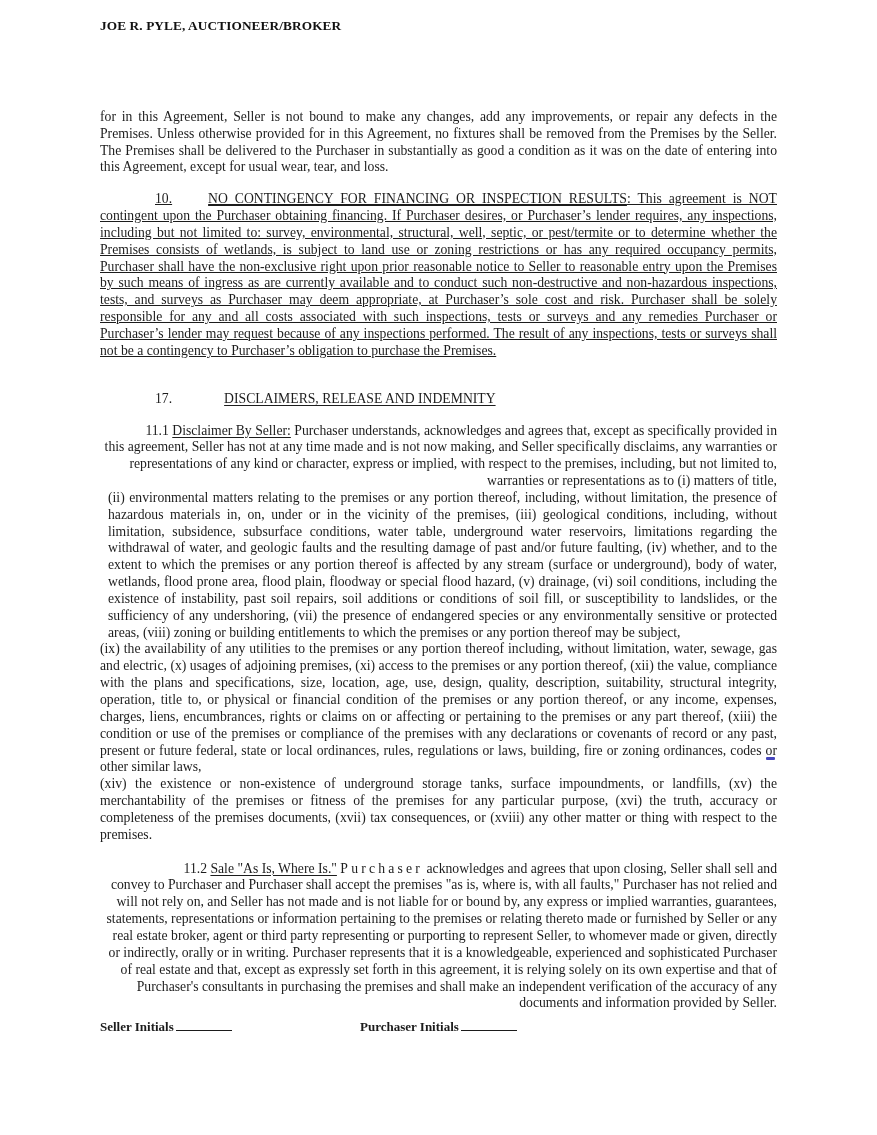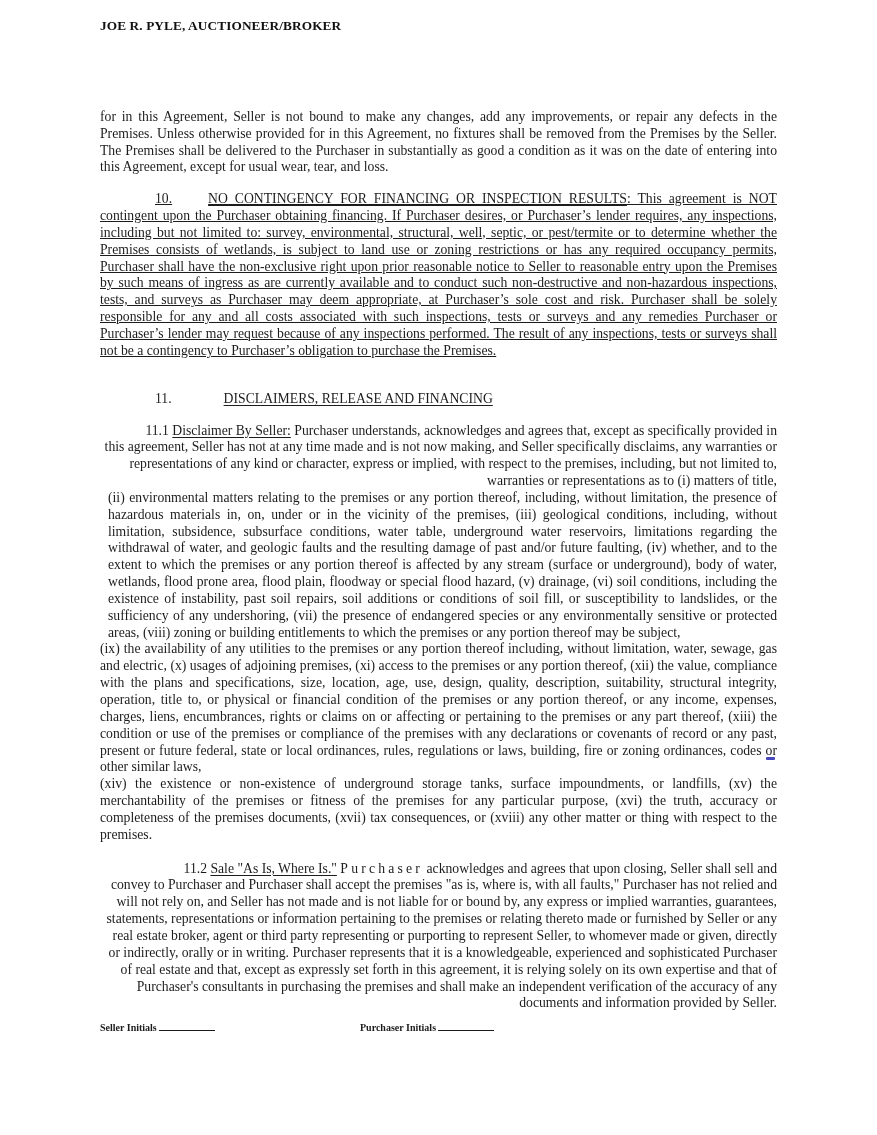--- a/index.html
+++ b/index.html
@@ -32,21 +32,21 @@
   .p-s11-2{margin-top:17px;text-indent:45px;}
   .u{text-decoration:underline;text-underline-offset:2px;}
   .tab-s10{display:inline-block;width:36px;}
   .tab-s11{display:inline-block;width:52px;}
   .spread{letter-spacing:3.2px;}
   .initials-row{
     margin-top:5px;
     display:flex;
     align-items:flex-start;
     font-weight:bold;
-    font-size:10px;
+    font-size:13px;
   }
   .initials-item{white-space:nowrap;}
   .initials-item.first{width:260px;}
   .blank{
     display:inline-block;
     width:56px;height:13px;
     border-bottom:1.6px solid #1b1b1b;
     margin-left:2px;
   }
   .margin-dash{
@@ -61,21 +61,21 @@
 
 <div class="page">
   <div class="content">
 
     <div class="doc-header">JOE R. PYLE, AUCTIONEER/BROKER</div>
 
     <p class="para p-intro">for in this Agreement, Seller is not bound to make any changes, add any improvements, or repair any defects in the Premises. Unless otherwise provided for in this Agreement, no fixtures shall be removed from the Premises by the Seller.  The Premises shall be delivered to the Purchaser in substantially as good a condition as it was on the date of entering into this Agreement, except for usual wear, tear, and loss.</p>
 
     <p class="para p-s10"><span>10.</span><span class="tab-s10"></span><span class="u">NO CONTINGENCY FOR FINANCING OR INSPECTION RESULTS</span><span>: This agreement is NOT contingent upon the Purchaser obtaining financing. If Purchaser desires, or Purchaser’s lender requires, any inspections, including but not limited to: survey, environmental, structural, well, septic, or pest/termite or to determine whether the Premises consists of wetlands, is subject to land use or zoning restrictions or has any required occupancy permits, Purchaser shall have the non-exclusive right upon prior reasonable notice to Seller to reasonable entry upon the Premises by such means of ingress as are currently available and to conduct such non-destructive and non-hazardous inspections, tests, and surveys as Purchaser may deem appropriate, at Purchaser’s sole cost and risk. Purchaser shall be solely responsible for any and all costs associated with such inspections, tests or surveys and any remedies Purchaser or Purchaser’s lender may request because of any inspections performed. The result of any inspections, tests or surveys shall not be a contingency to Purchaser’s obligation to purchase the Premises.</span></p>
 
-    <p class="p-s11h"><span>11.</span><span class="tab-s11"></span><span class="u">DISCLAIMERS, RELEASE AND FINANCING</span></p>
+    <p class="p-s11h"><span>17.</span><span class="tab-s11"></span><span class="u">DISCLAIMERS, RELEASE AND INDEMNITY</span></p>
 
     <p class="ragged p-s11-1"><span>11.1</span> <span class="u">Disclaimer By Seller:</span> <span>Purchaser understands, acknowledges and agrees that, except as specifically provided in this agreement, Seller has not at any time made and is not now making, and Seller specifically disclaims, any warranties or representations of any kind or character, express or implied, with respect to the premises, including, but not limited to, warranties or representations as to (i) matters of title,</span></p>
 
     <p class="para p-clause-ii">(ii) environmental matters relating to the premises or any portion thereof, including, without limitation, the presence of hazardous materials in, on, under or in the vicinity of the premises, (iii) geological conditions, including, without limitation, subsidence, subsurface conditions, water table, underground water reservoirs, limitations regarding the withdrawal of water, and geologic faults and the resulting damage of past and/or future faulting, (iv) whether, and to the extent to which the premises or any portion thereof is affected by any stream (surface or underground), body of water, wetlands, flood prone area, flood plain, floodway or special flood hazard, (v) drainage, (vi) soil conditions, including the existence of instability, past soil repairs, soil additions or conditions of soil fill, or susceptibility to landslides, or the sufficiency of any undershoring, (vii) the presence of endangered species or any environmentally sensitive or protected areas, (viii) zoning or building entitlements to which the premises or any portion thereof may be subject,</p>
 
     <p class="para">(ix) the availability of any utilities to the premises or any portion thereof including, without limitation, water, sewage, gas and electric, (x) usages of adjoining premises,  (xi) access to the premises or any portion thereof, (xii) the value, compliance with the plans and specifications, size, location, age, use, design, quality, description, suitability, structural integrity, operation, title to, or physical or financial condition of the premises or any portion thereof, or any income, expenses, charges, liens, encumbrances, rights or claims on or affecting or pertaining to the premises or any part thereof, (xiii) the condition or use of the premises or compliance of the premises with any declarations or covenants of record or any past, present or future federal, state or local ordinances, rules, regulations or laws, building, fire or zoning ordinances, codes or other similar laws,</p>
 
     <p class="para">(xiv) the existence or non-existence of underground storage tanks, surface impoundments, or landfills, (xv) the merchantability of the premises or fitness of the premises for any particular purpose, (xvi) the truth, accuracy or completeness of the premises documents, (xvii) tax consequences, or (xviii) any other matter or thing with respect to the premises.</p>
 
     <p class="ragged p-s11-2"><span>11.2</span> <span class="u">Sale "As Is, Where Is."</span> <span class="spread">Purchaser</span> <span>acknowledges and agrees that upon closing, Seller shall sell and convey to Purchaser and Purchaser shall accept the premises "as is, where is, with all faults," Purchaser has not relied and will not rely on, and Seller has not made and is not liable for or bound by, any express or implied warranties, guarantees, statements, representations or information pertaining to the premises or relating thereto made or furnished by Seller or any real estate broker, agent or third party representing or purporting to represent Seller, to whomever made or given, directly or indirectly, orally or in writing. Purchaser represents that it is a knowledgeable, experienced and sophisticated Purchaser of real estate and that, except as expressly set forth in this agreement, it is relying solely on its own expertise and that of Purchaser's consultants in purchasing the premises and shall make an independent verification of the accuracy of any documents and information provided by Seller.</span></p>

